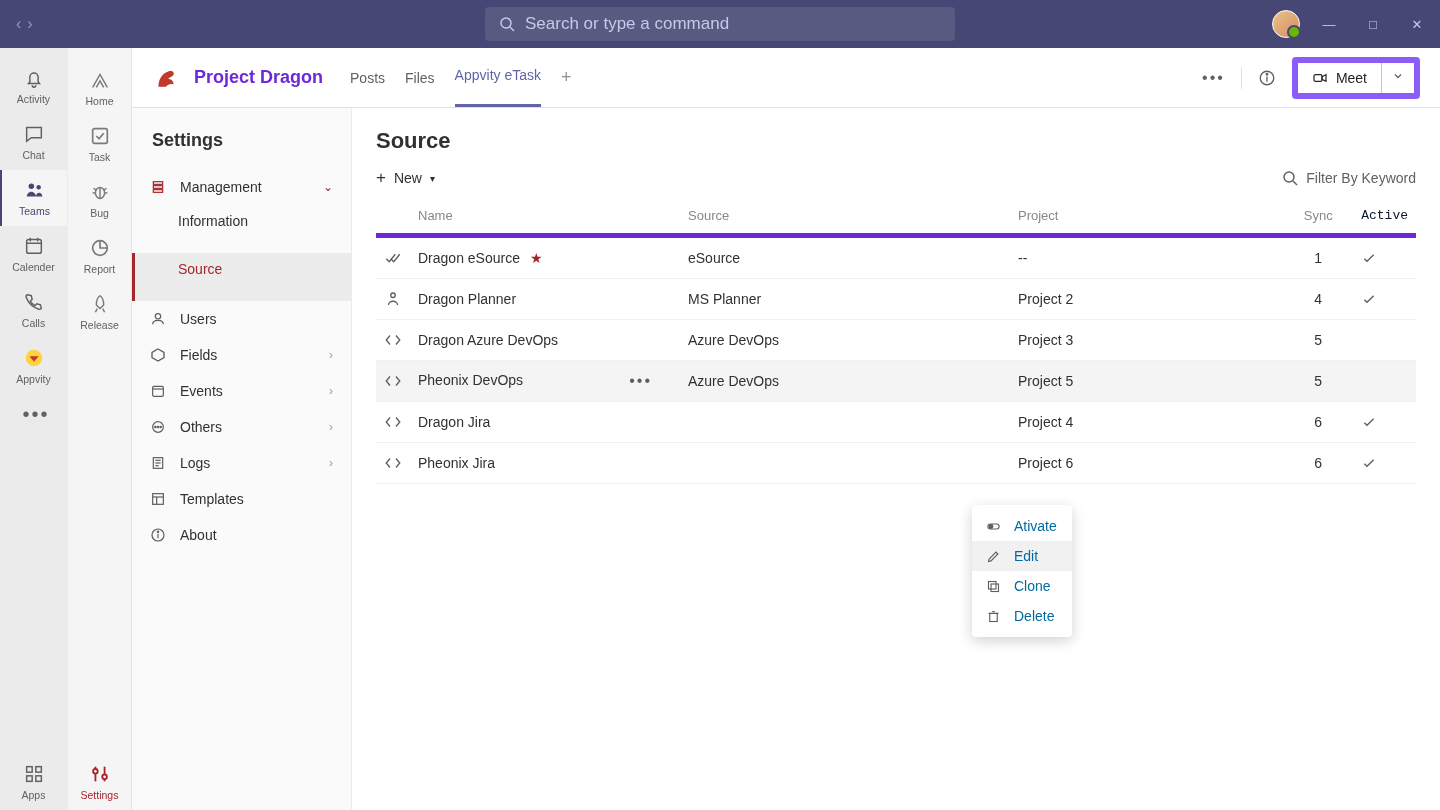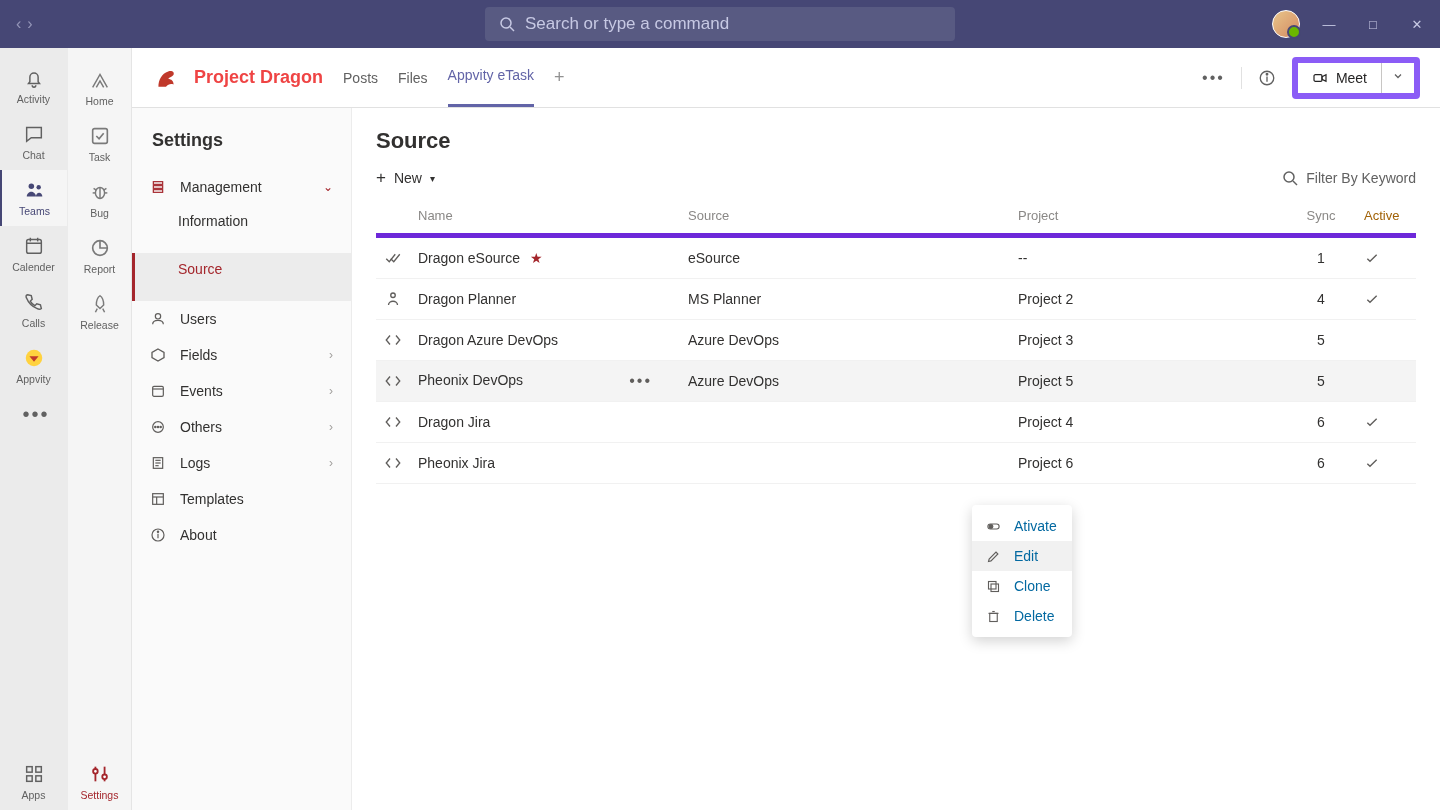--- a/index.html
+++ b/index.html
@@ -59,21 +59,21 @@
 
 
 .tabhdr {
   height: 60px; display: flex; align-items: center; padding: 0 20px;
   border-bottom: 1px solid #e1e1e1; gap: 14px; background: #fff;
 }
 .tabhdr .logo {
   width: 28px; height: 28px; border-radius: 4px;
   display:flex; align-items:center; justify-content:center;
 }
-.tabhdr .title { font-size: 18px; font-weight: 700; color: #ef4444; margin-right: 6px; }
+.tabhdr .title { font-size: 18px; font-weight: 700; color: #6d28d9; margin-right: 13px; }
 .tabhdr .tabs { display: flex; gap: 20px; align-items: center; }
 .tabhdr .tab { font-size: 14px; color: #616161; padding: 18px 0; cursor: pointer; }
 .tabhdr .tab.active { color: #6264a7; border-bottom: 3px solid #6264a7; padding-bottom: 21px; }
 .tabhdr .plus { font-size: 18px; color: #919191; }
 .tabhdr .right { margin-left: auto; display: flex; align-items: center; gap: 16px; }
 .tabhdr .meet-group { display: flex; border: 6px solid #8b5cf6; border-radius: 4px; overflow: hidden; }
 .tabhdr .meet-btn { padding: 7px 14px; font-size: 14px; display: flex; align-items: center; gap: 8px; color: #252424; }
 .tabhdr .meet-chev { padding: 7px 10px; border-left: 1px solid #c8c6c4; color: #616161; }
 .hdr-icon { color: #616161; font-size: 16px; }
 
@@ -113,21 +113,21 @@
 tbody td {
   padding: 11px 8px; font-size: 14px; color: #323130;
   border-bottom: 1px solid #f1f1f1; vertical-align: middle;
 }
 tbody tr.hover { background: #f4f4f4; }
 .col-icon { width: 30px; text-align: center; color: #605e5c; }
 .col-name { width: 270px; }
 .col-src { width: 330px; }
 .col-proj { width: auto; }
 .col-sync { width: 70px; text-align: center; }
-.col-active { width: 60px; text-align: left; color: #a16207; }
+.col-active { width: 60px; text-align: right; color: #0f172a; font-family: Liberation Mono, monospace; }
 .star { color: #a4262c; margin-left: 10px; font-size: 14px; }
 .row-menu { color: #605e5c; font-size: 16px; letter-spacing: 2px; float: right; margin-right: 20px; }
 
 
 .ctx {
   position: absolute; left: 620px; top: 397px; width: 100px;
   background: #fff; border-radius: 4px; box-shadow: 0 4px 14px rgba(0,0,0,.18);
   padding: 6px 0; z-index: 10;
 }
 .ctx .mi { display: flex; align-items: center; gap: 12px; padding: 7px 14px; font-size: 14px; color: #0369a1; cursor: pointer; }

